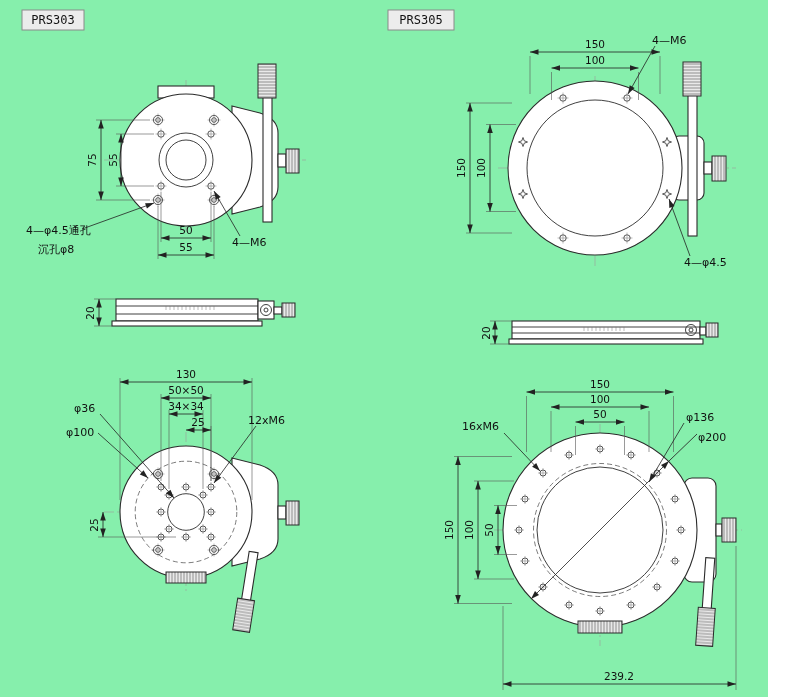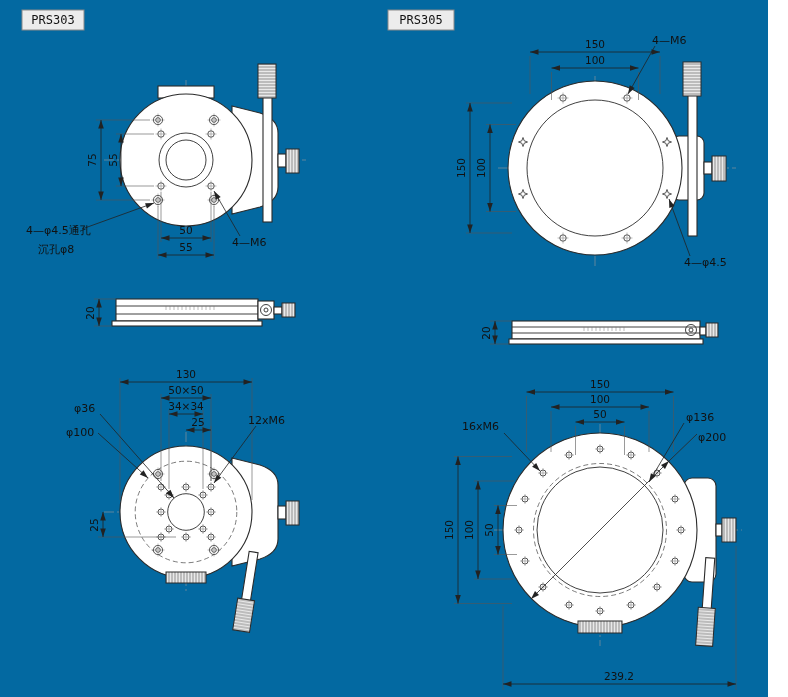--- a/index.html
+++ b/index.html
@@ -1,16 +1,16 @@
 <!DOCTYPE html>
 <html><head>
 <meta charset="utf-8">
 <style>
   html,body{margin:0;padding:0;background:#fff;}
-  .page{width:768px;height:697px;position:relative;background:#0369a1;}
+  .page{width:768px;height:697px;position:relative;background:#86efac;}
   svg{display:block;}
   .dim{font-family:"DejaVu Sans",sans-serif;font-size:10.5px;fill:#111;}
   .note{font-family:"DejaVu Sans",sans-serif;font-size:11px;fill:#111;}
   .label-text{font-family:"DejaVu Sans Mono","DejaVu Sans",sans-serif;font-size:12px;fill:#111;}
   .labelbox{fill:#ececec;stroke:#8a8a8a;stroke-width:1;}
   .outline{fill:#fff;stroke:#2b2b2b;stroke-width:1.1;}
   .thin{fill:none;stroke:#2b2b2b;stroke-width:0.9;}
   .hc{fill:#fff;stroke:#2b2b2b;stroke-width:0.8;}
   .tick{stroke:#777;stroke-width:0.5;fill:none;}
   .cl{stroke:#9a9a9a;stroke-width:0.6;stroke-dasharray:10 3 2 3;fill:none;}

